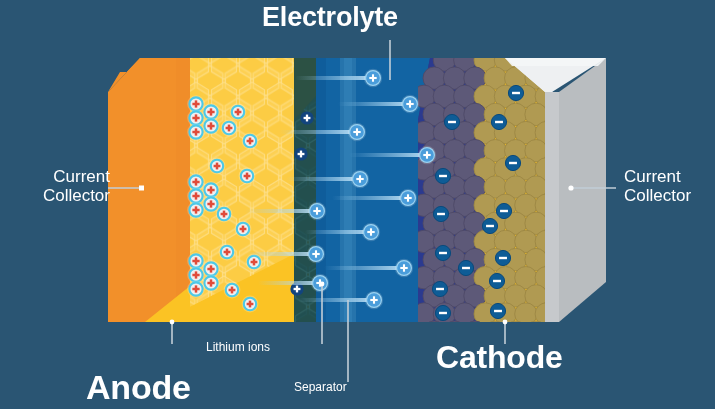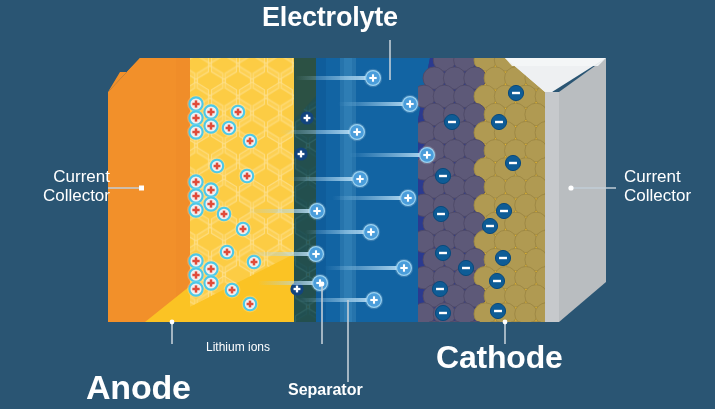--- a/index.html
+++ b/index.html
@@ -24,21 +24,21 @@
   #label-anode{
     left:86px;top:340px;font-size:34px;font-weight:bold;letter-spacing:-0.2px;margin-top:28px;
   }
   #label-cathode{
     left:436px;top:340px;font-size:32px;font-weight:bold;letter-spacing:-0.2px;
   }
   #label-lithium-ions{
     left:206px;top:341px;font-size:12px;
   }
   #label-separator{
-    left:288px;top:381px;font-size:16px;font-weight:bold;
+    left:294px;top:381px;font-size:12px;
   }
   #label-cc-left{
     left:10px;top:167px;font-size:17px;width:100px;text-align:right;
   }
   #label-cc-right{
     left:624px;top:167px;font-size:17px;width:86px;text-align:left;
   }
   .lbl .line2{display:block;}
 </style>
 </head>

